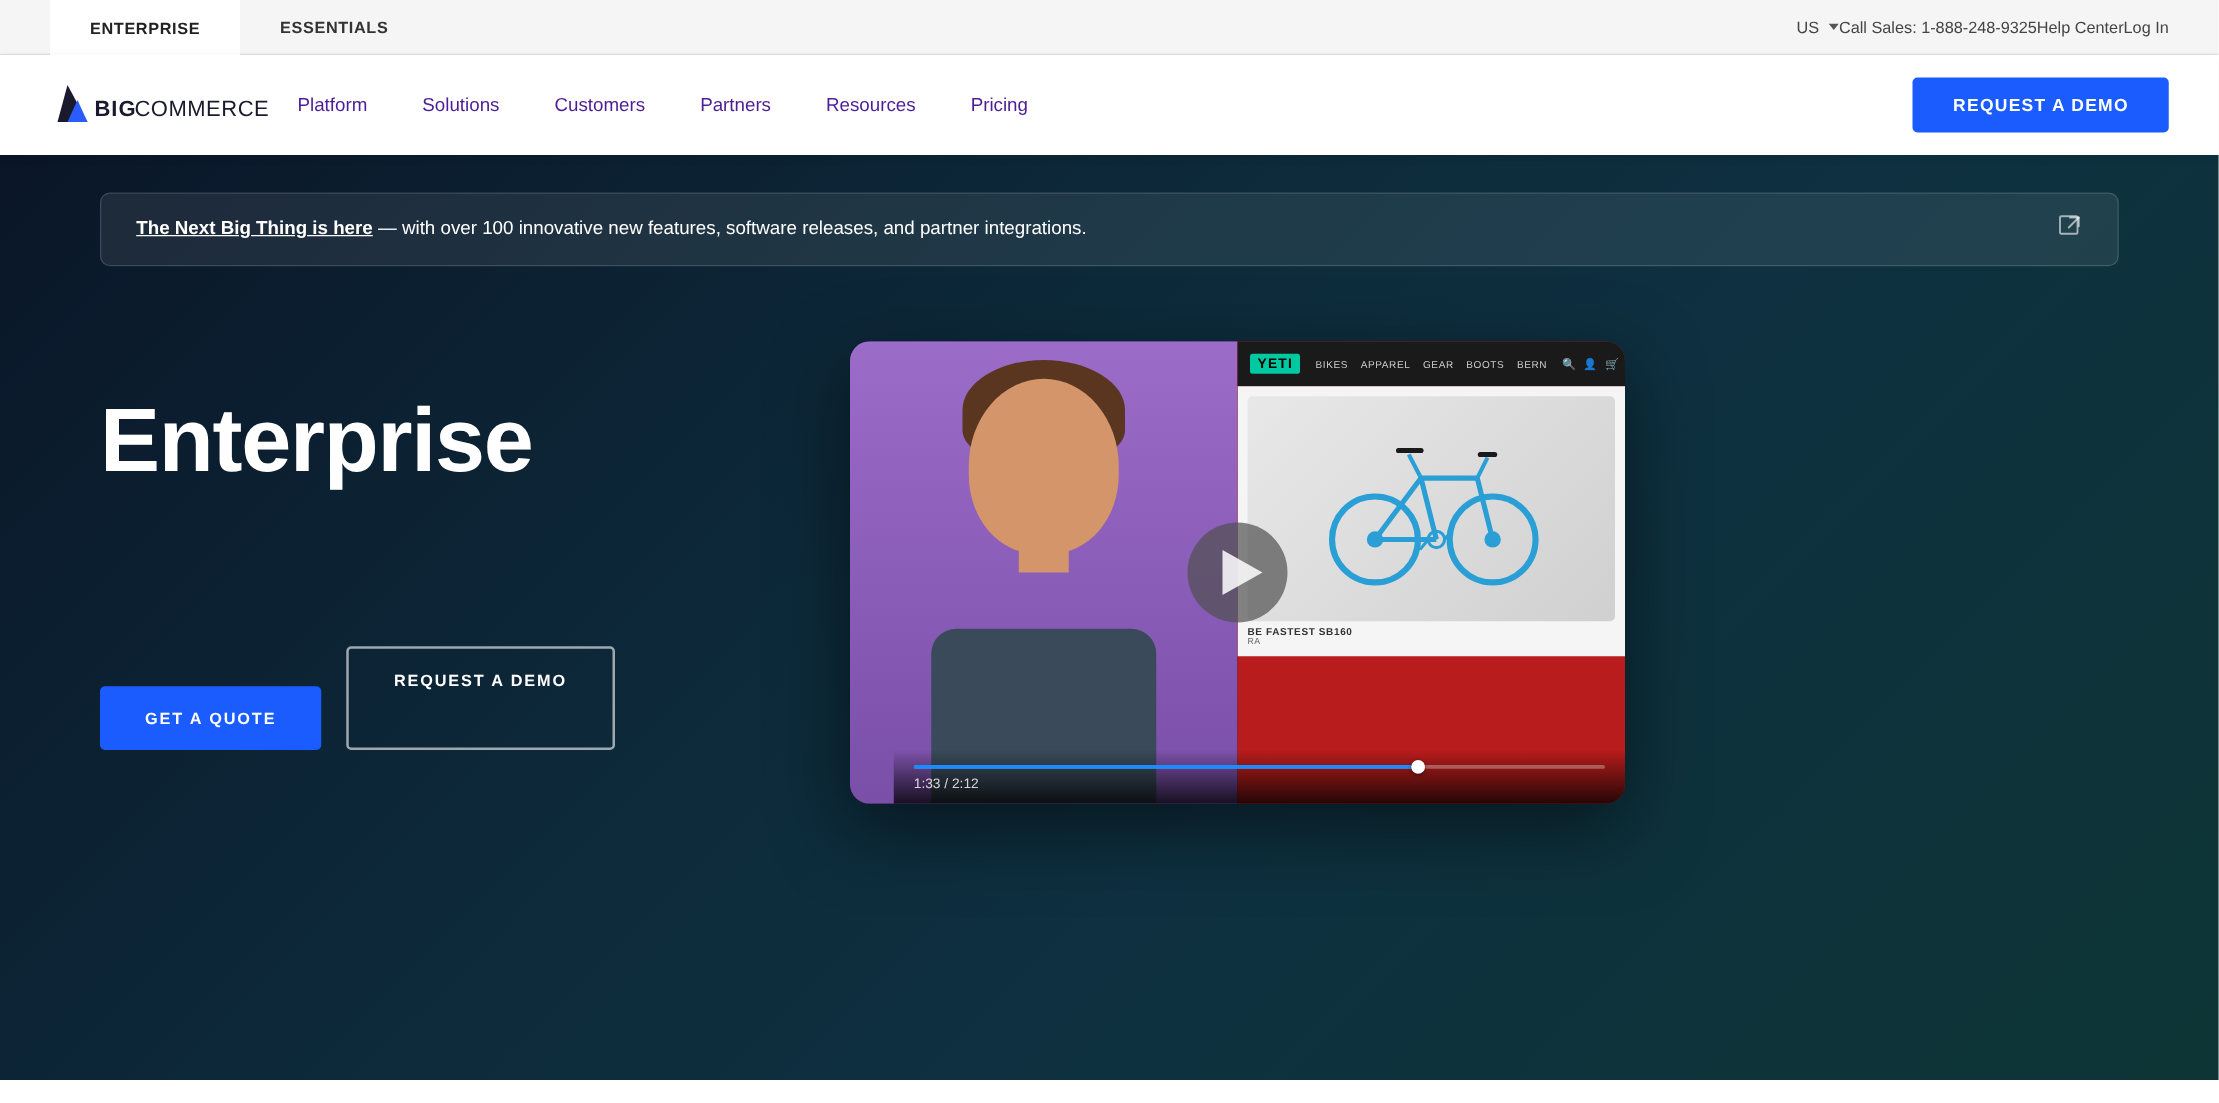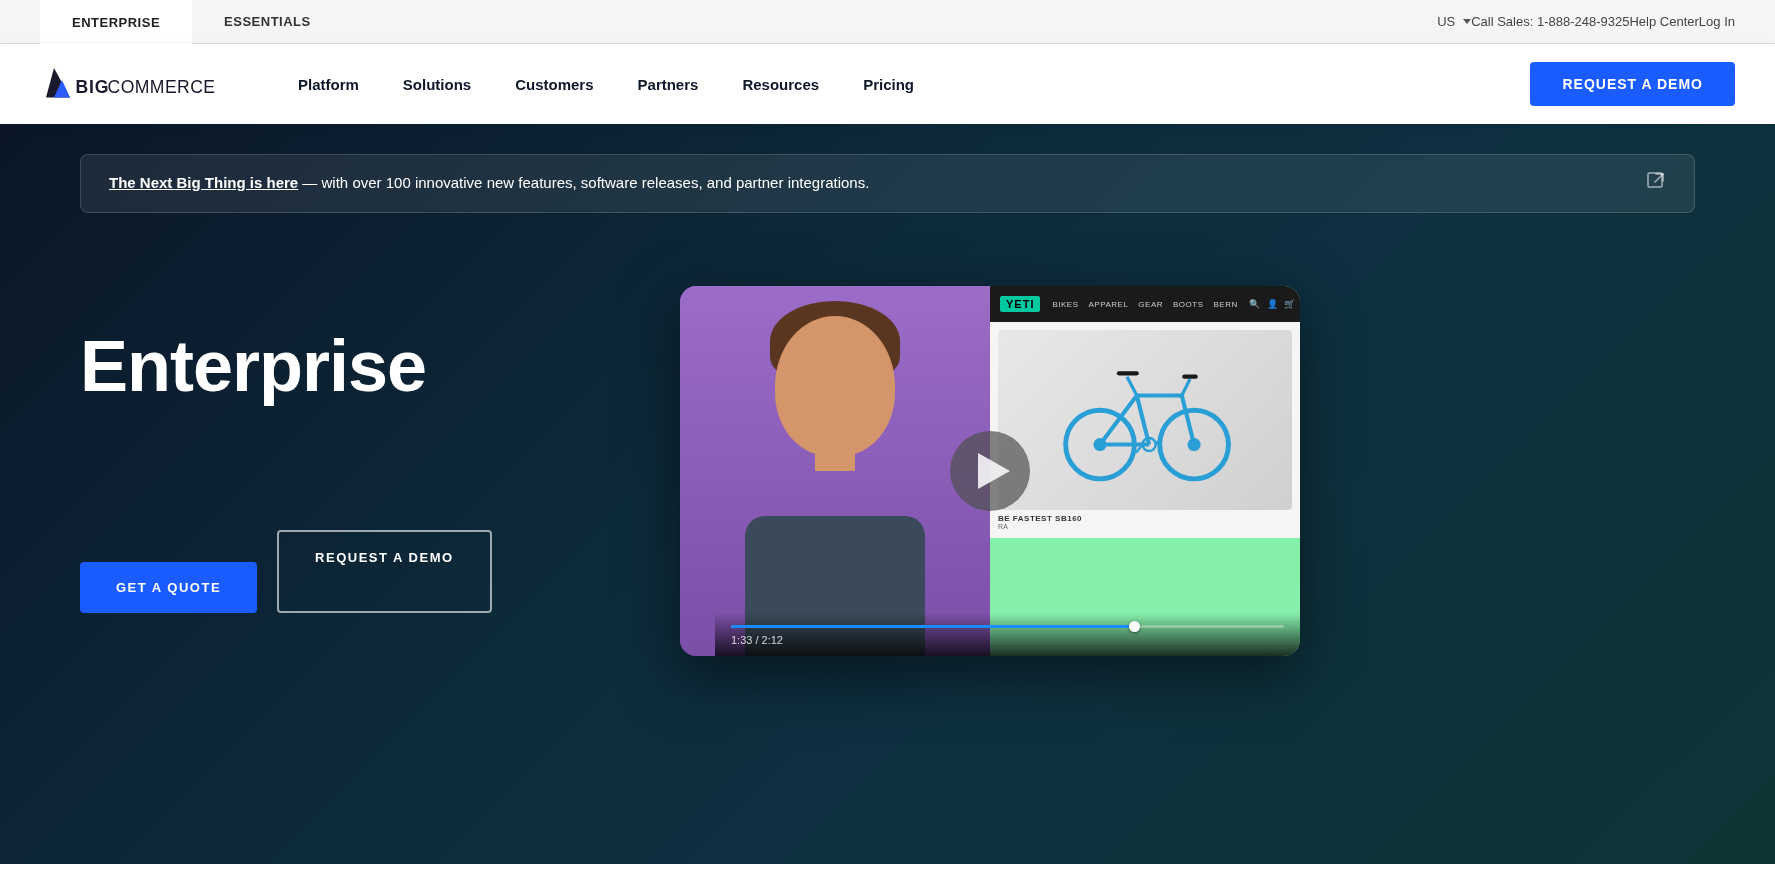--- a/index.html
+++ b/index.html
@@ -40,29 +40,29 @@
     .main-nav {
       background: #fff;
       display: flex;
       align-items: center;
       padding: 0 40px;
       height: 80px;
       box-shadow: 0 2px 8px rgba(0,0,0,0.07);
       position: relative;
       z-index: 10;
     }
-    .logo { display: flex; align-items: center; margin-right: 60px; }
+    .logo { display: flex; align-items: center; }
     .logo-svg { width: 180px; height: 40px; }
     .nav-links { display: flex; align-items: center; gap: 8px; flex: 1; }
     .nav-link {
       padding: 8px 18px;
       font-size: 15px;
-      color: #0f172a;
+      color: #4c1d95;
       cursor: pointer;
-      font-weight: 700;
+      font-weight: 400;
       border-radius: 4px;
       text-decoration: none;
     }
     .nav-cta {
       background: #1a5cff;
       color: #fff !important;
       padding: 14px 32px;
       border-radius: 4px;
       font-size: 14px;
       font-weight: 700;
@@ -75,21 +75,20 @@
 
     
     .hero {
       background: linear-gradient(135deg, #0a1628 0%, #0d2a3a 40%, #0e3040 60%, #0d3535 100%);
       min-height: 740px;
       display: flex;
       flex-direction: column;
       align-items: stretch;
       position: relative;
       padding-bottom: 84px;
-      gap: 13px;
     }
 
     
     .announcement {
       margin: 30px 80px 0;
       background: rgba(255,255,255,0.08);
       border: 1px solid rgba(255,255,255,0.15);
       border-radius: 8px;
       padding: 16px 28px;
       display: flex;
@@ -231,21 +230,21 @@
       transform: translateX(-50%);
       width: 40px;
       height: 30px;
       background: #d4956a;
     }
 
     
     .video-product {
       width: 50%;
       height: 100%;
-      background: #86efac;
+      background: #b91c1c;
       position: relative;
       overflow: hidden;
     }
     .yeti-header {
       background: #1a1a1a;
       height: 36px;
       display: flex;
       align-items: center;
       padding: 0 10px;
       gap: 12px;

